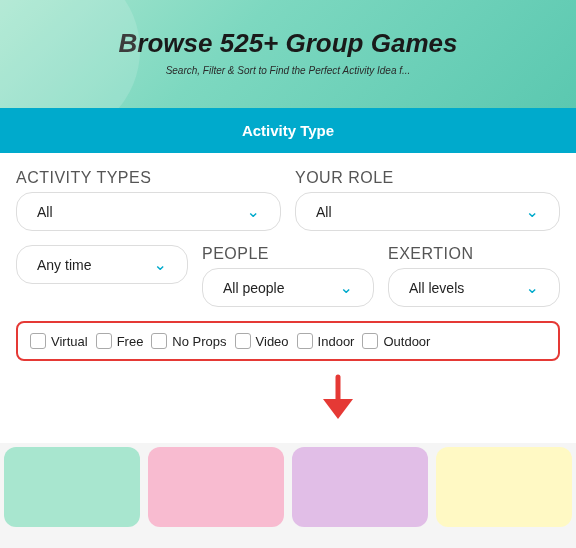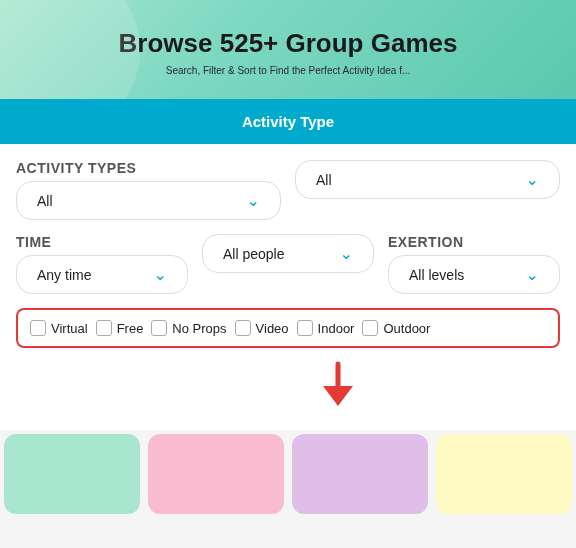--- a/index.html
+++ b/index.html
@@ -5,24 +5,25 @@
     * { box-sizing: border-box; margin: 0; padding: 0; }
     body {
       font-family: -apple-system, BlinkMacSystemFont, 'Segoe UI', sans-serif;
       background: #f5f5f5;
       width: 576px;
       overflow-x: hidden;
     }
 
     .hero {
       background: linear-gradient(135deg, #a8e6cf 0%, #7dd8c0 40%, #5bc8b0 100%);
-      padding: 28px 20px 23px;
+      padding: 28px 20px 32px;
       text-align: center;
       position: relative;
       overflow: hidden;
+      font-style: italic;
     }
 
     .hero::before {
       content: '';
       position: absolute;
       top: -40px;
       left: -40px;
       width: 180px;
       height: 180px;
       background: rgba(255,255,255,0.15);
@@ -80,22 +81,22 @@
       margin-bottom: 14px;
     }
 
     .filter-group {
       display: flex;
       flex-direction: column;
       flex: 1;
     }
 
     .filter-label {
-      font-size: 14px;
-      font-weight: 700;
+      font-size: 16px;
+      font-weight: 400;
       color: #555;
       letter-spacing: 0.5px;
       margin-bottom: 5px;
       text-transform: uppercase;
     }
 
     .filter-select {
       display: flex;
       align-items: center;
       justify-content: space-between;
@@ -188,36 +189,37 @@
 
   <div class="filter-row">
     <div class="filter-group">
       <div class="filter-label">ACTIVITY TYPES</div>
       <div class="filter-select">
         <span>All</span>
         <span class="chevron">⌄</span>
       </div>
     </div>
     <div class="filter-group">
+      <div class="filter-label">YOUR ROLE</div>
       <div class="filter-select">
         <span>All</span>
         <span class="chevron">⌄</span>
       </div>
     </div>
   </div>
 
   <div class="filter-row">
     <div class="filter-group">
-      <div class="filter-label">TIME</div>
       <div class="filter-select">
         <span>Any time</span>
         <span class="chevron">⌄</span>
       </div>
     </div>
     <div class="filter-group">
+      <div class="filter-label">PEOPLE</div>
       <div class="filter-select">
         <span>All people</span>
         <span class="chevron">⌄</span>
       </div>
     </div>
     <div class="filter-group">
       <div class="filter-label">EXERTION</div>
       <div class="filter-select">
         <span>All levels</span>
         <span class="chevron">⌄</span>

